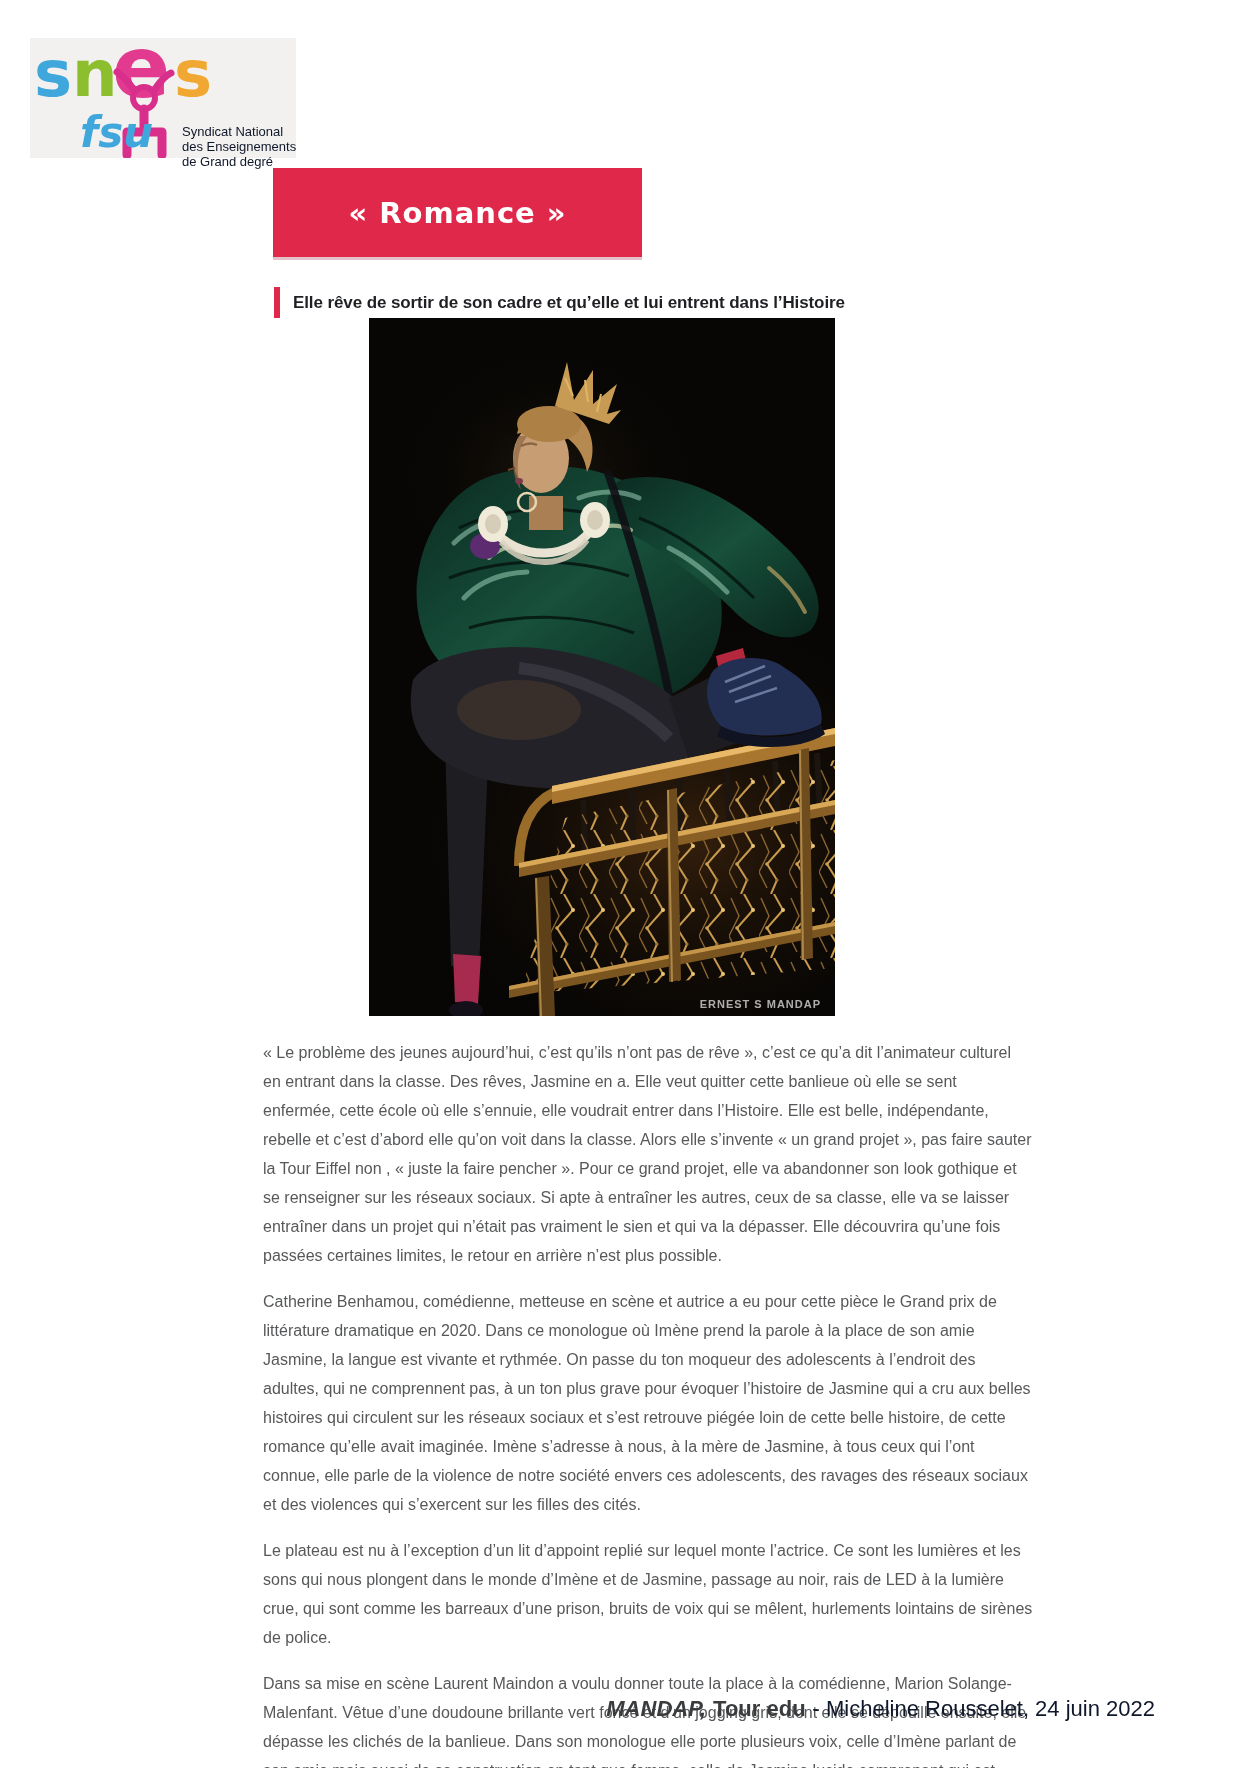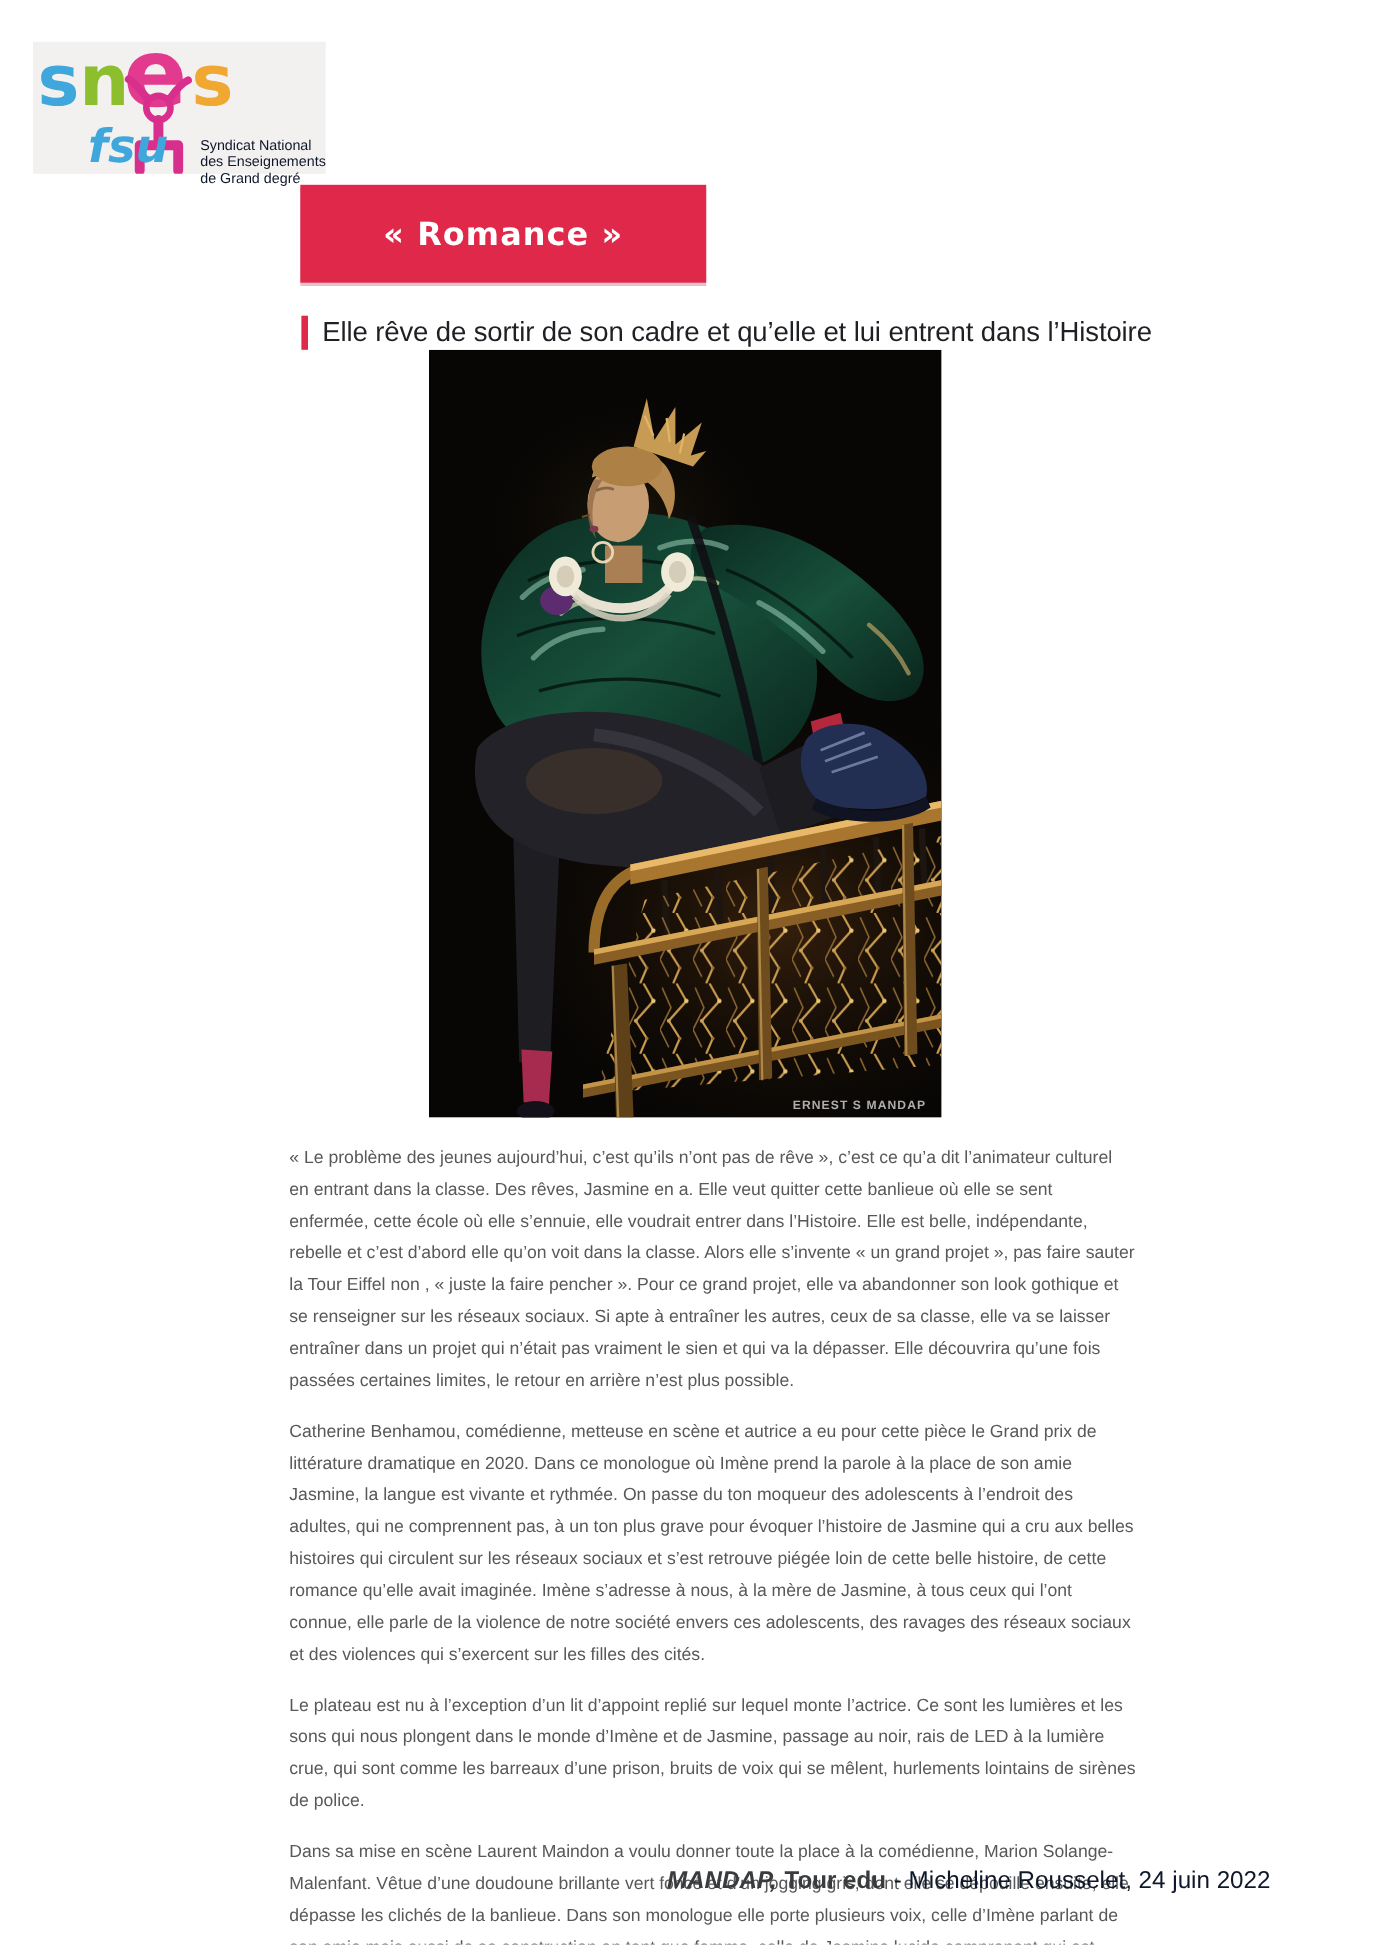--- a/index.html
+++ b/index.html
@@ -22,25 +22,25 @@
 
   
   .banner{position:absolute;left:273px;top:168px;width:369px;height:89px;background:#e0294a;
           display:flex;align-items:center;justify-content:center;box-shadow:0 3px 0 rgba(140,10,35,.25);}
   .banner span{color:#ffffff;font-family:"DejaVu Sans","Liberation Sans",sans-serif;
           font-weight:bold;font-size:29px;letter-spacing:1px;white-space:nowrap;}
 
   
   .headline{position:absolute;left:274px;top:287px;display:flex;align-items:center;gap:13px;}
   .headline .bar{width:6px;height:31px;background:#e0294a;flex:0 0 auto;}
-  .headline h2{margin:0;font-size:25px;font-weight:normal;color:#1f2024;letter-spacing:-0.1px;
+  .headline h2{margin:0;font-size:17px;font-weight:bold;color:#1f2024;letter-spacing:-0.1px;
                white-space:nowrap;}
 
   
-  .photo{position:absolute;left:390px;top:318px;width:430px;height:698px;margin:0;}
+  .photo{position:absolute;left:369px;top:318px;width:430px;height:698px;margin:0;}
   .photo svg{display:block;}
 
   
   .article{position:absolute;left:263px;top:1022px;width:770px;font-size:16px;line-height:29px;
            color:#57585a;}
   .article p{margin:16px 0 17px 0;}
 
   
   .footer{position:absolute;top:1696px;right:95px;font-size:22px;color:#3f4043;white-space:nowrap;}
   .f-title{font-weight:bold;font-style:italic;color:#3a3b3d;}

